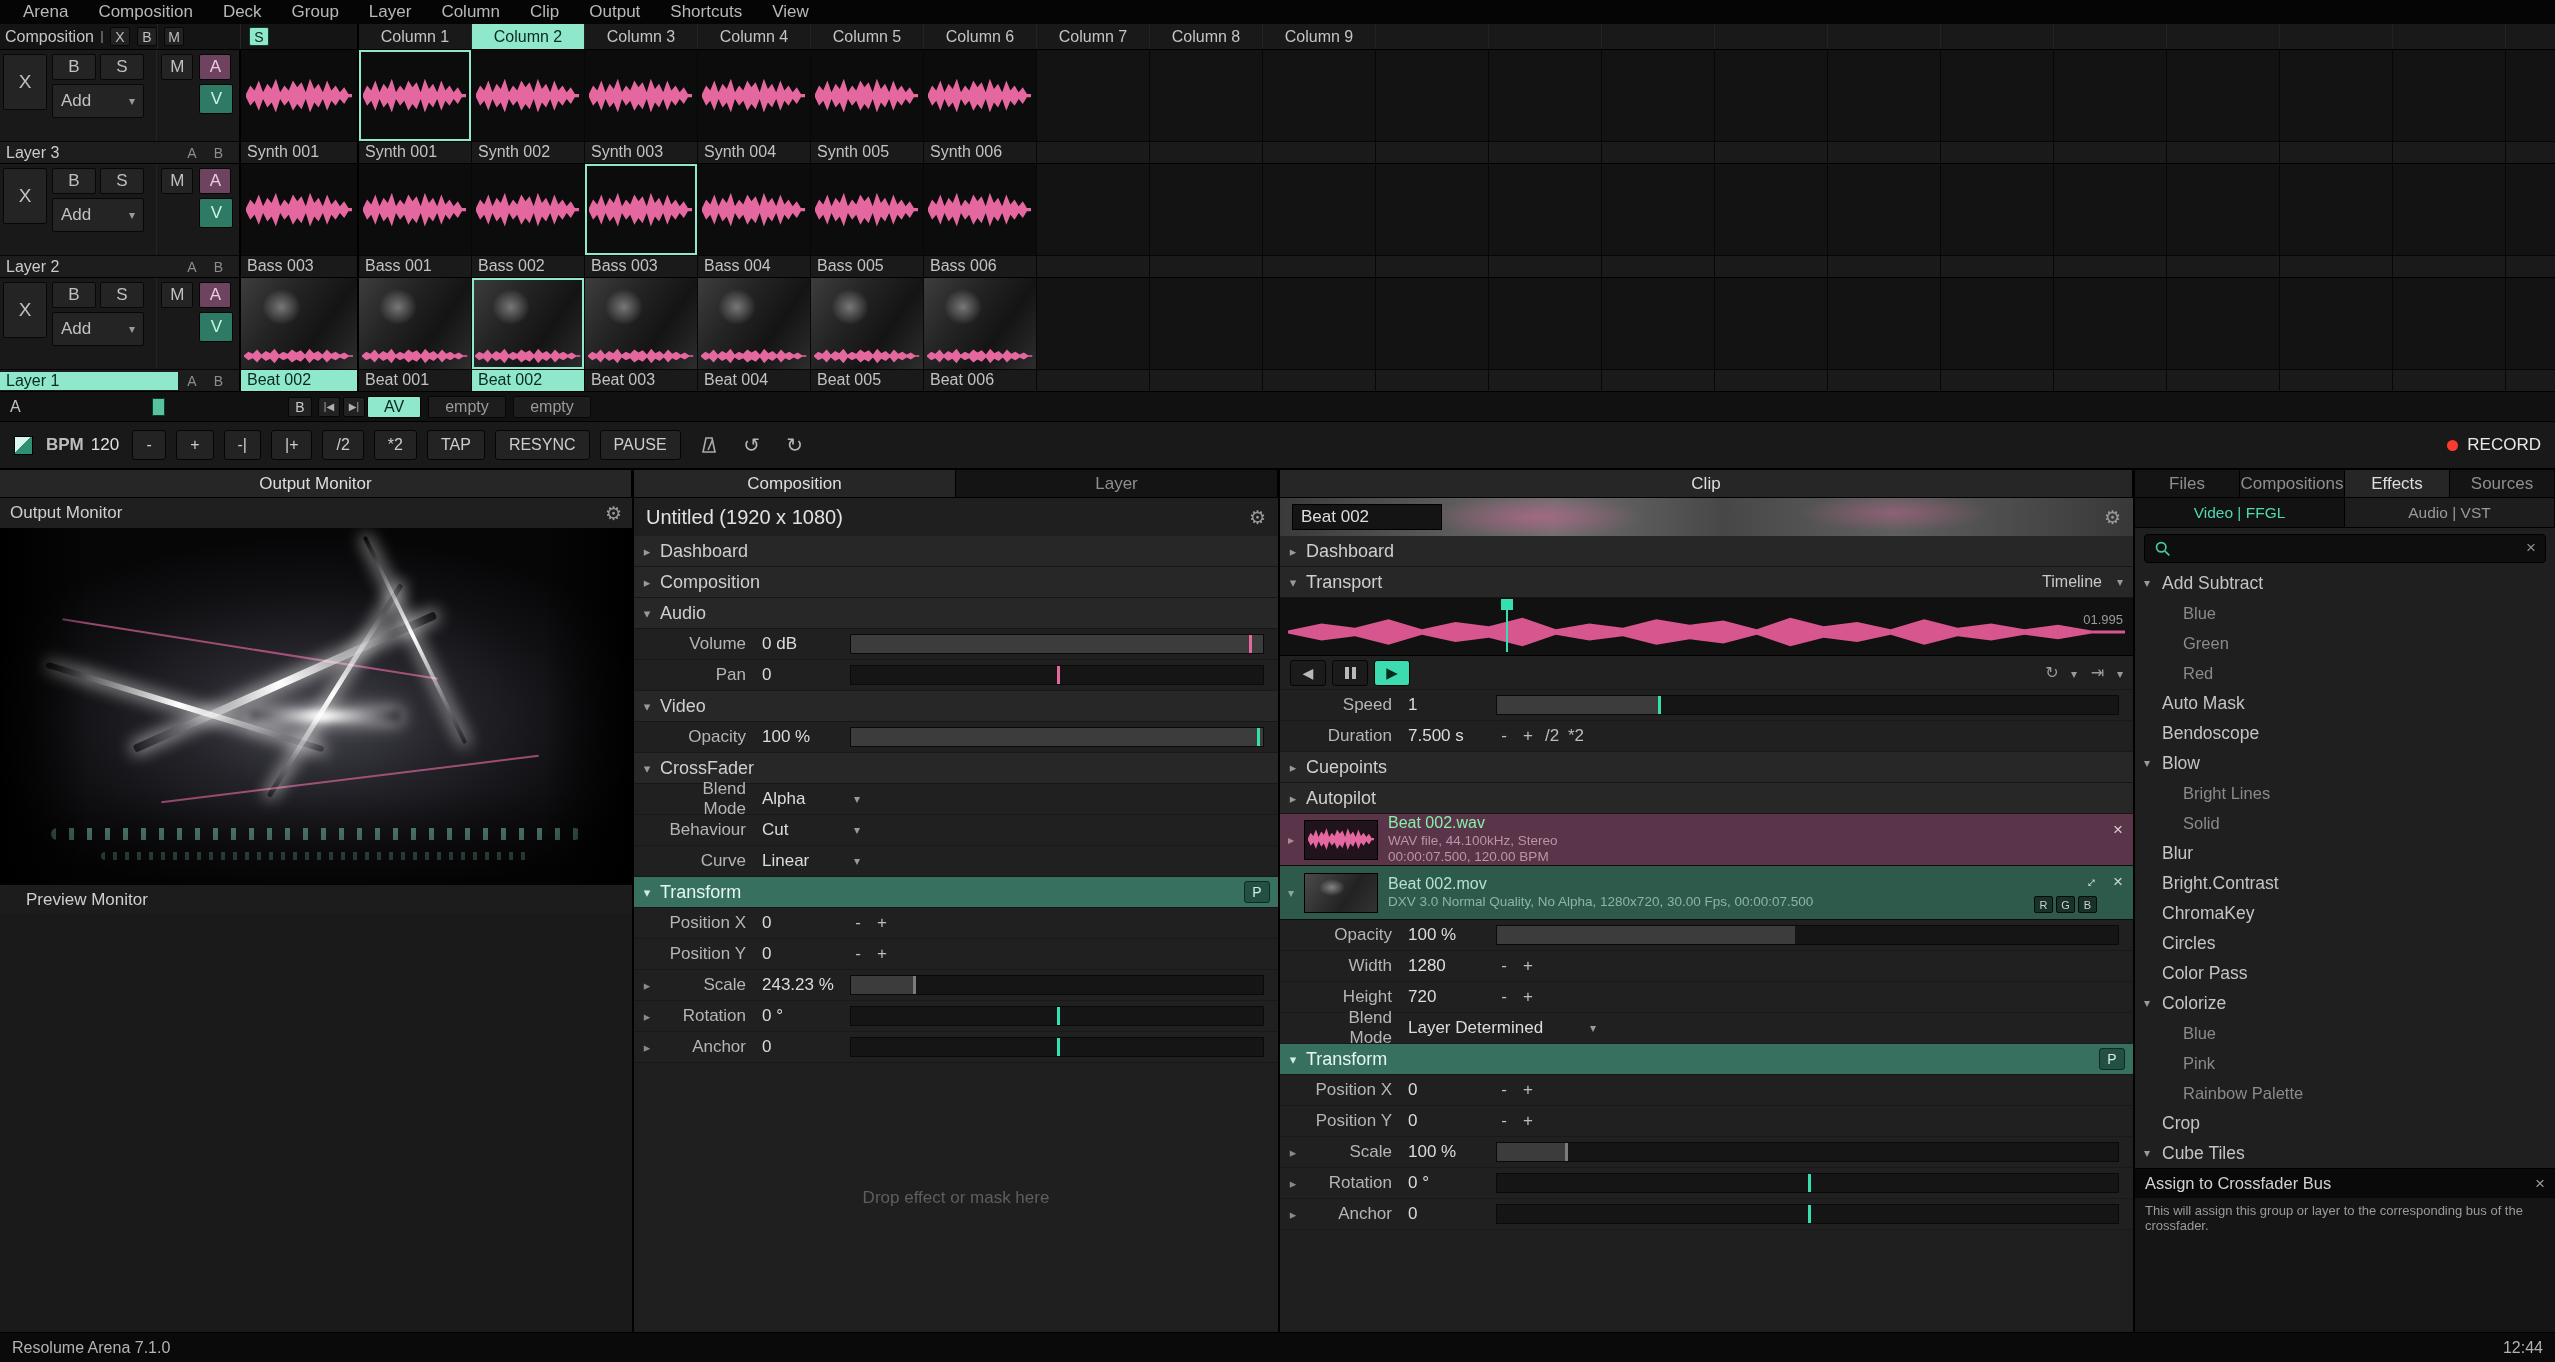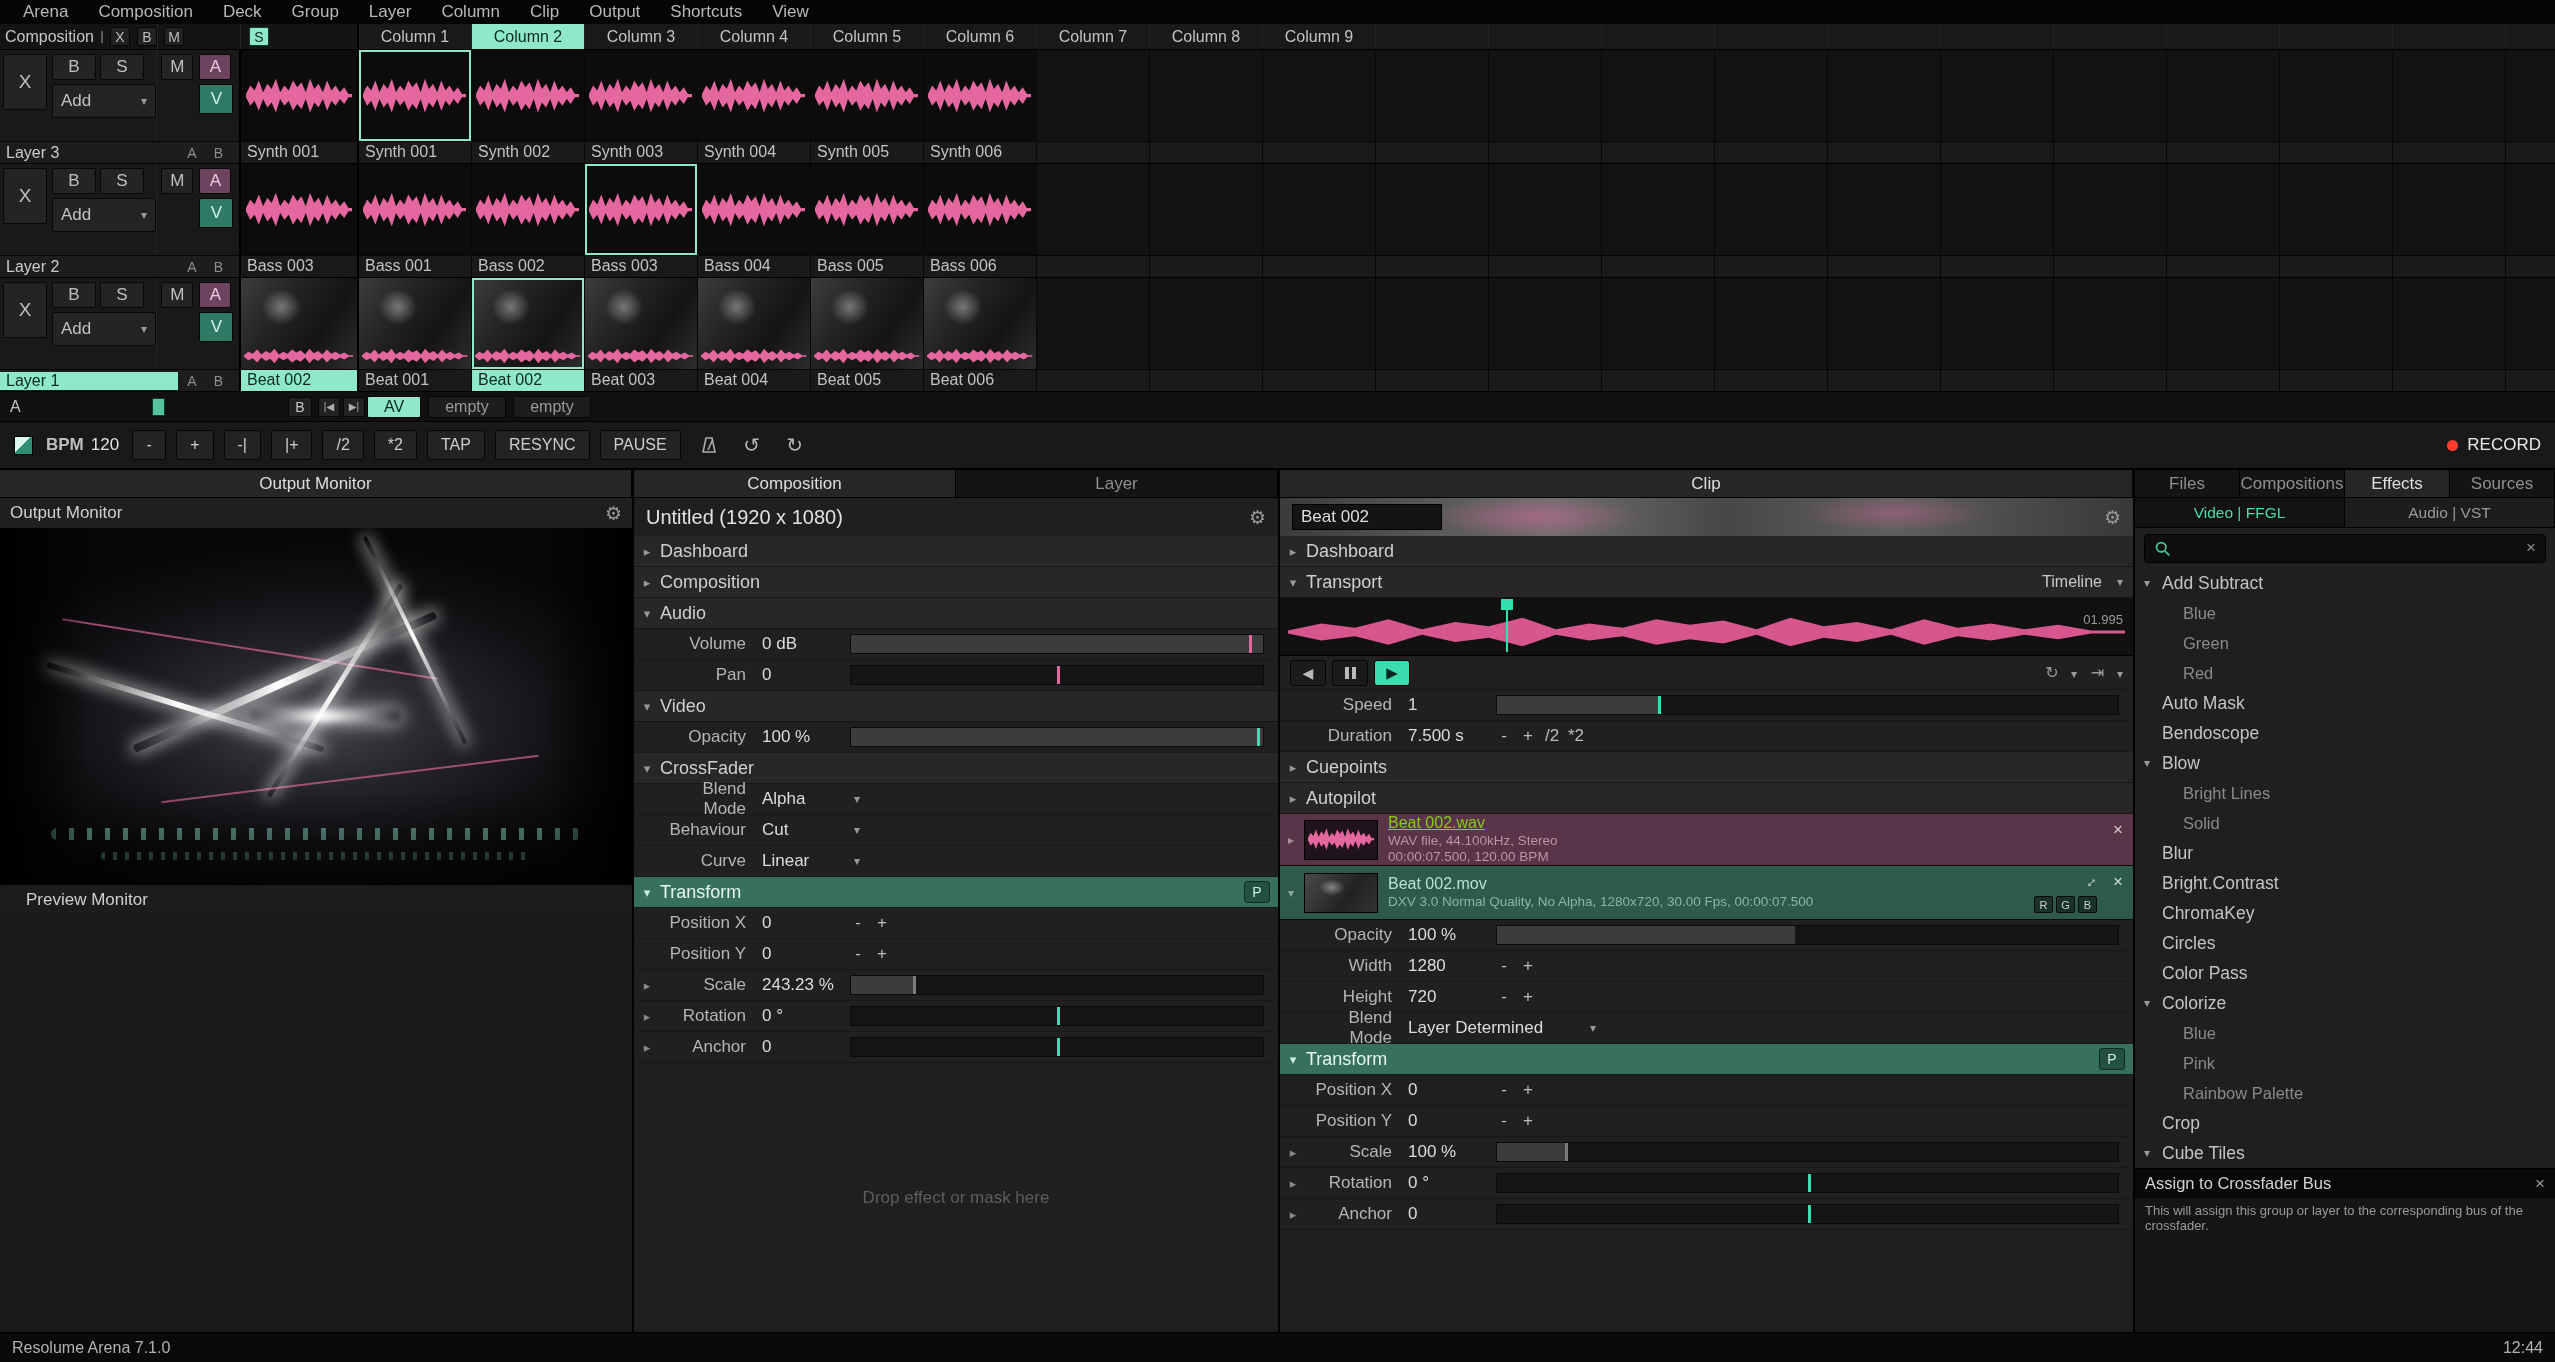--- a/index.html
+++ b/index.html
@@ -31,21 +31,21 @@
 
   
   .layer-row { height:114px; display:flex; background:#131313; border-bottom:1px solid #000; overflow:hidden; flex:none; }
   .layer-left { width:241px; flex:none; display:flex; flex-direction:column; background:#191919; border-right:2px solid #000; }
   .layer-top { flex:1; display:flex; position:relative; }
   .l-controls { width:158px; position:relative; border-right:1px solid #242424; }
   .lbtn { position:absolute; display:flex; align-items:center; justify-content:center; background:#242424; border:1px solid #070707; border-radius:2px; color:#c0c0c0; font-size:17px; }
   .xbtn { left:3px; top:4px; width:44px; height:56px; font-size:19px; }
   .bbtn { left:52px; top:4px; width:44px; height:26px; }
   .sbtn { left:100px; top:4px; width:44px; height:26px; }
-  .addbtn { left:52px; top:34px; width:104px; height:26px; justify-content:space-between; padding:16px 8px; }
+  .addbtn { left:52px; top:34px; width:92px; height:26px; justify-content:space-between; padding:16px 8px; }
   .mav { width:82px; position:relative; }
   .mbtn { left:4px; top:4px; width:32px; height:26px; }
   .abtn { left:42px; top:4px; width:32px; height:26px; background:#6d4360; color:#ecc9de; }
   .vbtn { left:42px; top:34px; width:34px; height:30px; background:#2f7a64; color:#cdf3e5; }
   .chev { color:#9a9a9a; font-size:12px; }
   .layer-name { height:22px; display:flex; align-items:center; background:#1d1d1d; border-top:1px solid #060606; overflow:hidden; }
   .lname { flex:1; padding:0 6px; font-size:16px; color:#cycyc; color:#cccccc; white-space:nowrap; }
   .lname.sel { background:#8fe8cc; color:#08291e; }
   .ab { padding:0 9px; color:#8d8d8d; font-size:14px; letter-spacing:7px; }
 
@@ -163,21 +163,21 @@
   .filerow.audio { height:52px; background:#5a3448; }
   .filerow.video { height:54px; background:#2d5a4b; }
   .filerow .farr { width:16px; color:rgba(255,255,255,.45); font-size:12px; flex:none; }
   .fthumb { width:74px; height:40px; flex:none; border:1px solid #000; position:relative; overflow:hidden; background:#20131b; }
   .fthumb .wf { position:absolute; inset:10% 4%; width:92%; height:80%; color:#e4679f; }
   .fthumb.vid { background:linear-gradient(125deg,#4a4a4a,#222 60%,#333); }
   .fthumb.vid::before { content:""; position:absolute; left:20%; top:15%; width:36%; height:45%;
      background:radial-gradient(closest-side,rgba(255,255,255,.4),transparent); }
   .ftext { margin-left:10px; display:flex; flex-direction:column; line-height:1.18; overflow:hidden; }
   .fname { font-size:16px; }
-  .audio .fname { color:#84cc16;text-decoration:underline; }
+  .audio .fname { color:#86efac; }
   .video .fname { color:#b2e3d1; }
   .fsub { font-size:13.5px; }
   .audio .fsub { color:#bd93a8; }
   .video .fsub { color:#8cb5a7; }
   .fclose { position:absolute; right:10px; top:6px; color:rgba(255,255,255,.75); font-size:17px; }
   .fexpand { position:absolute; right:36px; top:6px; color:rgba(255,255,255,.75); font-size:15px; display:inline-block; transform:rotate(-45deg); }
   .rgb { position:absolute; right:36px; bottom:6px; display:flex; gap:3px; }
   .rgb span { width:19px; height:17px; display:flex; align-items:center; justify-content:center; background:rgba(0,0,0,.45); border:1px solid #0a0a0a; border-radius:2px; font-size:11px; color:#cfcfcf; }
 
   

